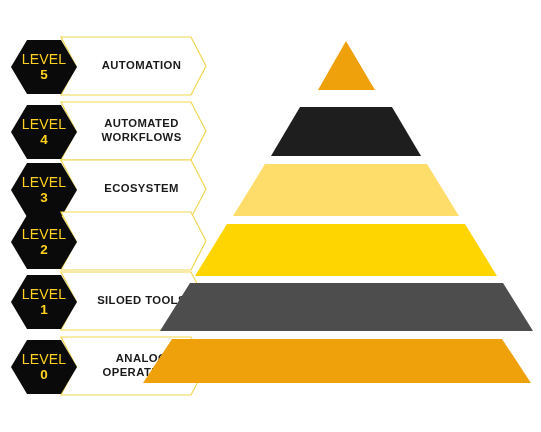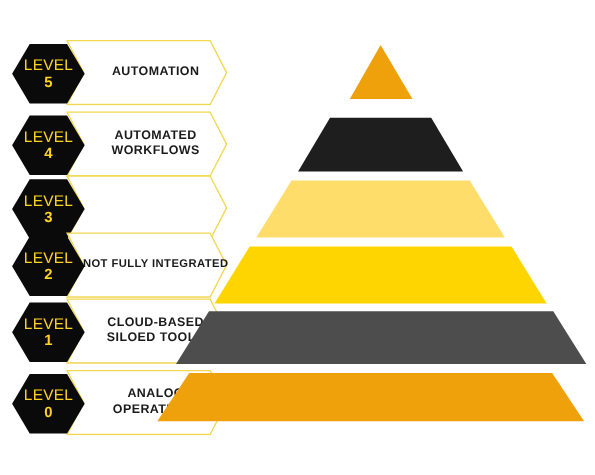--- a/index.html
+++ b/index.html
@@ -177,60 +177,59 @@
         </div>
       </div>
     </div>
 
     <div class="row" style="top:159px">
       <div class="banner">
         <svg class="banner-svg" viewBox="0 0 147 60" preserveAspectRatio="none">
           <polygon points="1,1 131,1 146,30 131,59 1,59 16,30" fill="#FFFFFF" stroke="#F2D750" stroke-width="1.2"></polygon>
         </svg>
         <div class="banner-text">
+          <div class="banner-line">ECOSYSTEM</div>
         </div>
       </div>
       <div class="hex">
         <svg class="hex-svg" viewBox="0 0 68 56">
           <polygon points="17,1 51,1 67,28 51,55 17,55 1,28" fill="#0A0A0A"></polygon>
         </svg>
         <div class="hex-text">
           <div class="hex-word">LEVEL</div>
           <div class="hex-num">3</div>
         </div>
       </div>
     </div>
 
     <div class="row" style="top:211px">
       <div class="banner">
         <svg class="banner-svg" viewBox="0 0 147 60" preserveAspectRatio="none">
           <polygon points="1,1 131,1 146,30 131,59 1,59 16,30" fill="#FFFFFF" stroke="#F2D750" stroke-width="1.2"></polygon>
         </svg>
         <div class="banner-text">
-          <div class="banner-line small">NOT FULLY INTEGRATED</div>
         </div>
       </div>
       <div class="hex">
         <svg class="hex-svg" viewBox="0 0 68 56">
           <polygon points="17,1 51,1 67,28 51,55 17,55 1,28" fill="#0A0A0A"></polygon>
         </svg>
         <div class="hex-text">
           <div class="hex-word">LEVEL</div>
           <div class="hex-num">2</div>
         </div>
       </div>
     </div>
 
     <div class="row" style="top:271px">
       <div class="banner">
         <svg class="banner-svg" viewBox="0 0 147 60" preserveAspectRatio="none">
           <polygon points="1,1 131,1 146,30 131,59 1,59 16,30" fill="#FFFFFF" stroke="#F2D750" stroke-width="1.2"></polygon>
         </svg>
         <div class="banner-text">
-          <div class="banner-line">CLOUD-BASED</div>
           <div class="banner-line">SILOED TOOLS</div>
         </div>
       </div>
       <div class="hex">
         <svg class="hex-svg" viewBox="0 0 68 56">
           <polygon points="17,1 51,1 67,28 51,55 17,55 1,28" fill="#0A0A0A"></polygon>
         </svg>
         <div class="hex-text">
           <div class="hex-word">LEVEL</div>
           <div class="hex-num">1</div>

